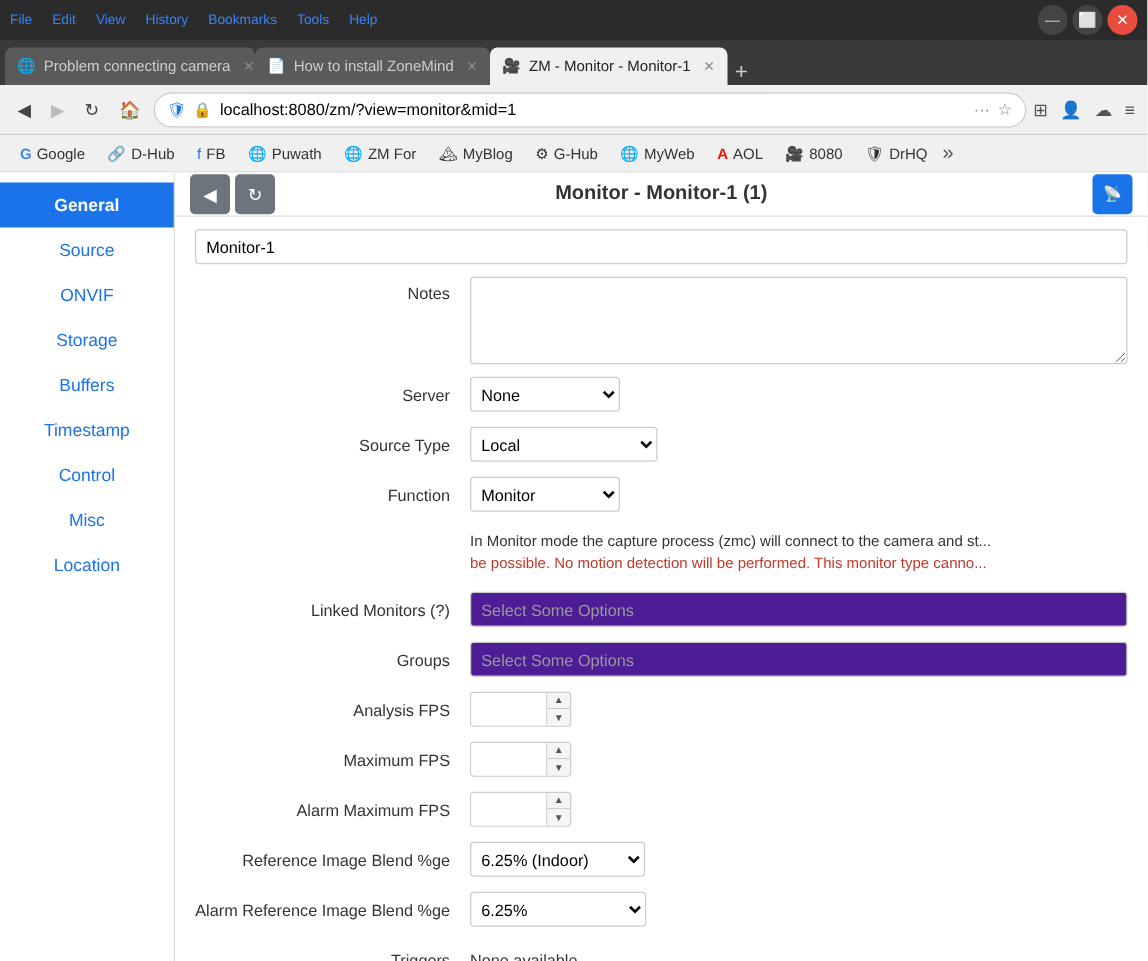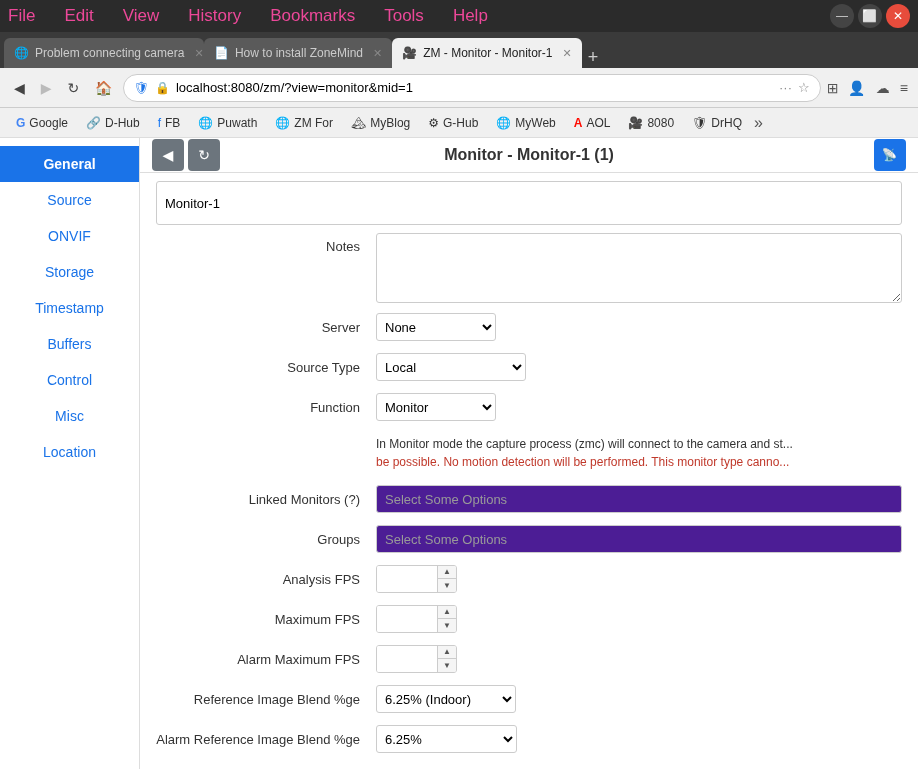--- a/index.html
+++ b/index.html
@@ -9,23 +9,23 @@
     .title-bar {
       background: #2b2b2b;
       height: 32px;
       display: flex;
       align-items: center;
       padding: 0 8px;
       gap: 8px;
     }
     .title-bar-menu {
       display: flex;
-      gap: 29px;
-      color: #ec4899;
-      font-size: 17px;
+      gap: 16px;
+      color: #3b82f6;
+      font-size: 11px;
     }
     .title-bar-menu span { cursor: pointer; }
     .title-bar-controls {
       margin-left: auto;
       display: flex;
       gap: 4px;
     }
     .title-bar-btn {
       width: 24px; height: 24px;
       border-radius: 50%;
@@ -232,21 +232,21 @@
     .form-label {
       width: 220px;
       text-align: right;
       padding-right: 16px;
       font-size: 13px;
       color: #333;
       flex-shrink: 0;
     }
     .form-input {
       flex: 1;
-      height: 44px;
+      height: 28px;
       border: 1px solid #ccc;
       border-radius: 3px;
       padding: 0 8px;
       font-size: 13px;
     }
     .form-textarea {
       flex: 1;
       height: 70px;
       border: 1px solid #ccc;
       border-radius: 3px;
@@ -438,22 +438,22 @@
   <button class="nav-icon-btn" style="font-size:16px;">»</button>
 </div>
 
 <div class="main-area">
 
   <div class="sidebar">
     <button class="sidebar-btn-active">General</button>
     <button class="sidebar-link">Source</button>
     <button class="sidebar-link">ONVIF</button>
     <button class="sidebar-link">Storage</button>
+    <button class="sidebar-link">Buffers</button>
     <button class="sidebar-link">Timestamp</button>
-    <button class="sidebar-link">Buffers</button>
     <button class="sidebar-link">Control</button>
     <button class="sidebar-link">Misc</button>
     <button class="sidebar-link">Location</button>
   </div>
 
   <div class="content-panel">
 
     <div class="monitor-header">
       <div class="header-nav">
         <button class="header-nav-btn">◀</button>

